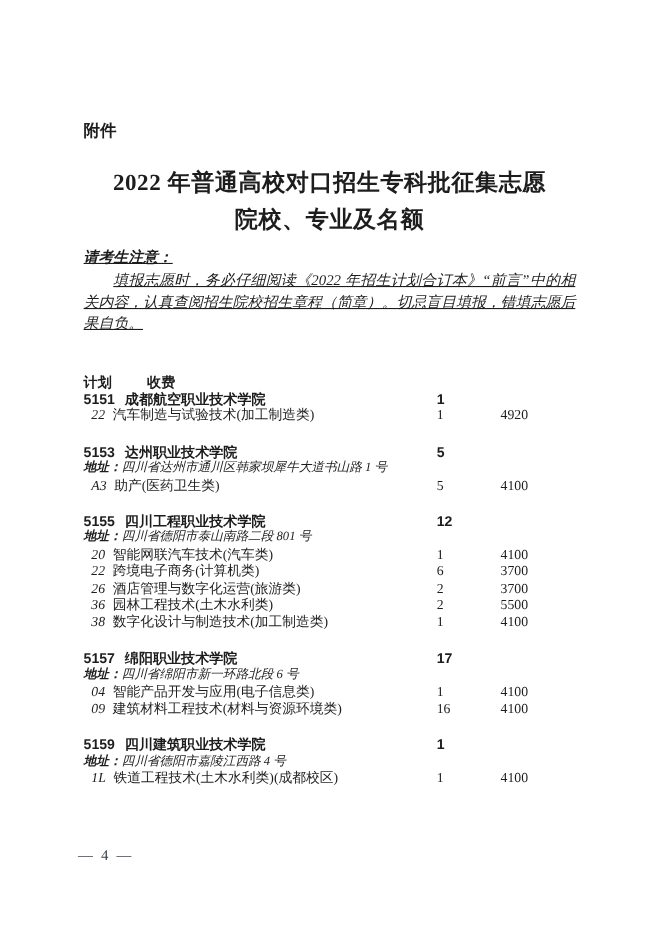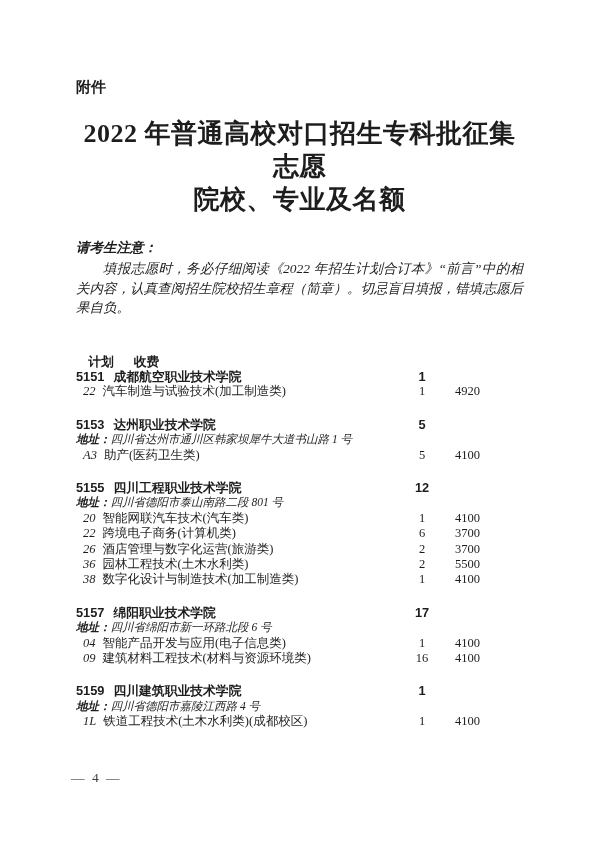--- a/index.html
+++ b/index.html
@@ -11,37 +11,37 @@
     color: #1d1d1d;
     font-family: "Liberation Serif", "DejaVu Serif", serif;
     overflow: hidden;
     box-sizing: border-box;
   }
   .content {
     padding: 0 77px 0 76px; 
   }
   
   .attachment {
-    margin-top: 77px;
+    margin-top: 110px;
     font-family: "Liberation Sans", "DejaVu Sans", sans-serif;
     font-weight: bold;
     font-size: 15px;
     line-height: 20px;
   }
   
   .title {
     margin-top: 20px;
     text-align: center;
     font-weight: bold;
-    font-size: 26px;
+    font-size: 21px;
     line-height: 33px;
     letter-spacing: 0.5px;
   }
   
-  .notice { margin-top: 22px; }
+  .notice { margin-top: 8px; text-decoration: underline; }
   .notice-heading {
     font-weight: bold;
     font-style: italic;
     font-size: 13.5px;
     line-height: 19px;
   }
   .notice-body {
     margin: 2px 0 0 0;
     font-style: italic;
     font-size: 13.5px;
@@ -50,21 +50,21 @@
     text-align: justify;
   }
   
   .table {
     margin-top: 36px;
     width: 412px; 
     font-size: 12.5px;
   }
   .trow { display: flex; line-height: 15.4px; }
   .c-name { flex: 1; min-width: 0; white-space: nowrap; }
-  .c-plan { width: 50px; text-align: center; flex: none; }
+  .c-plan { width: 50px; text-align: left; flex: none; }
   .c-fee  { width: 41px; text-align: center; flex: none; }
   .thead, .school-row {
     font-family: "Liberation Sans", "DejaVu Sans", sans-serif;
     font-weight: bold;
     font-size: 12.8px;
   }
   .school-section { margin-top: 17px; }
   .sections > .school-section:first-child { margin-top: 0; }
   .addr-row {
     font-size: 11.5px;

